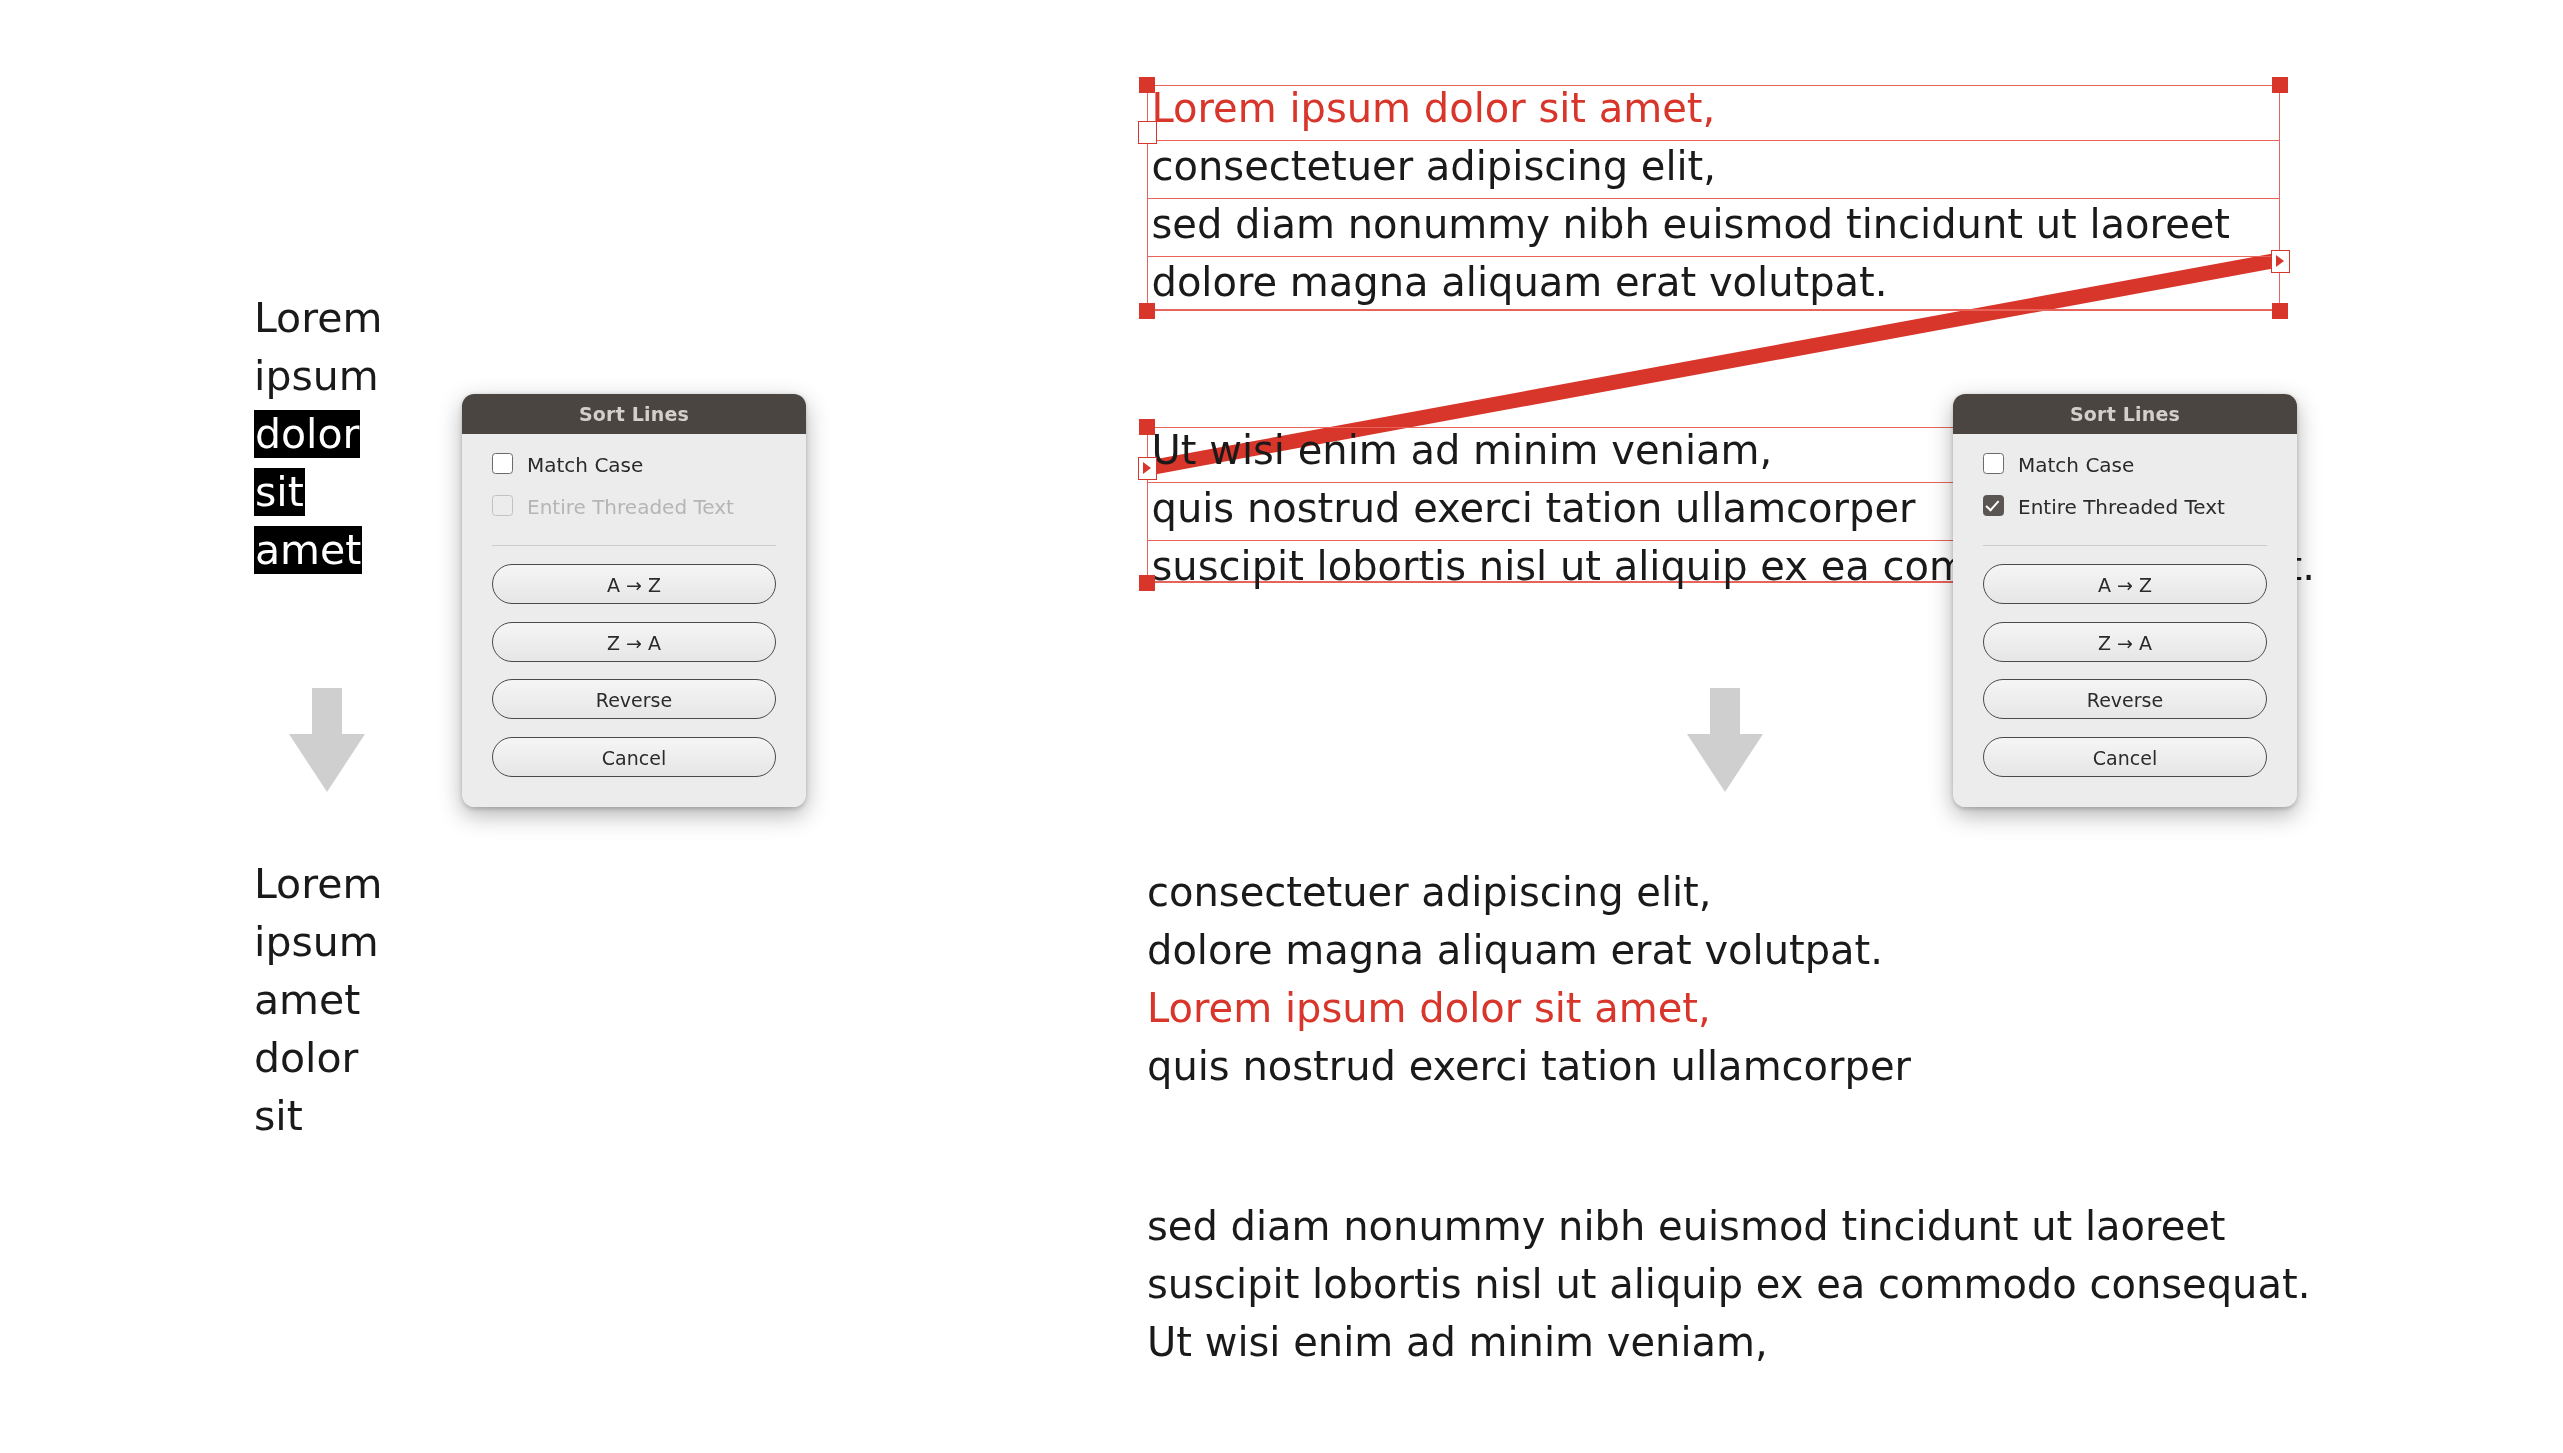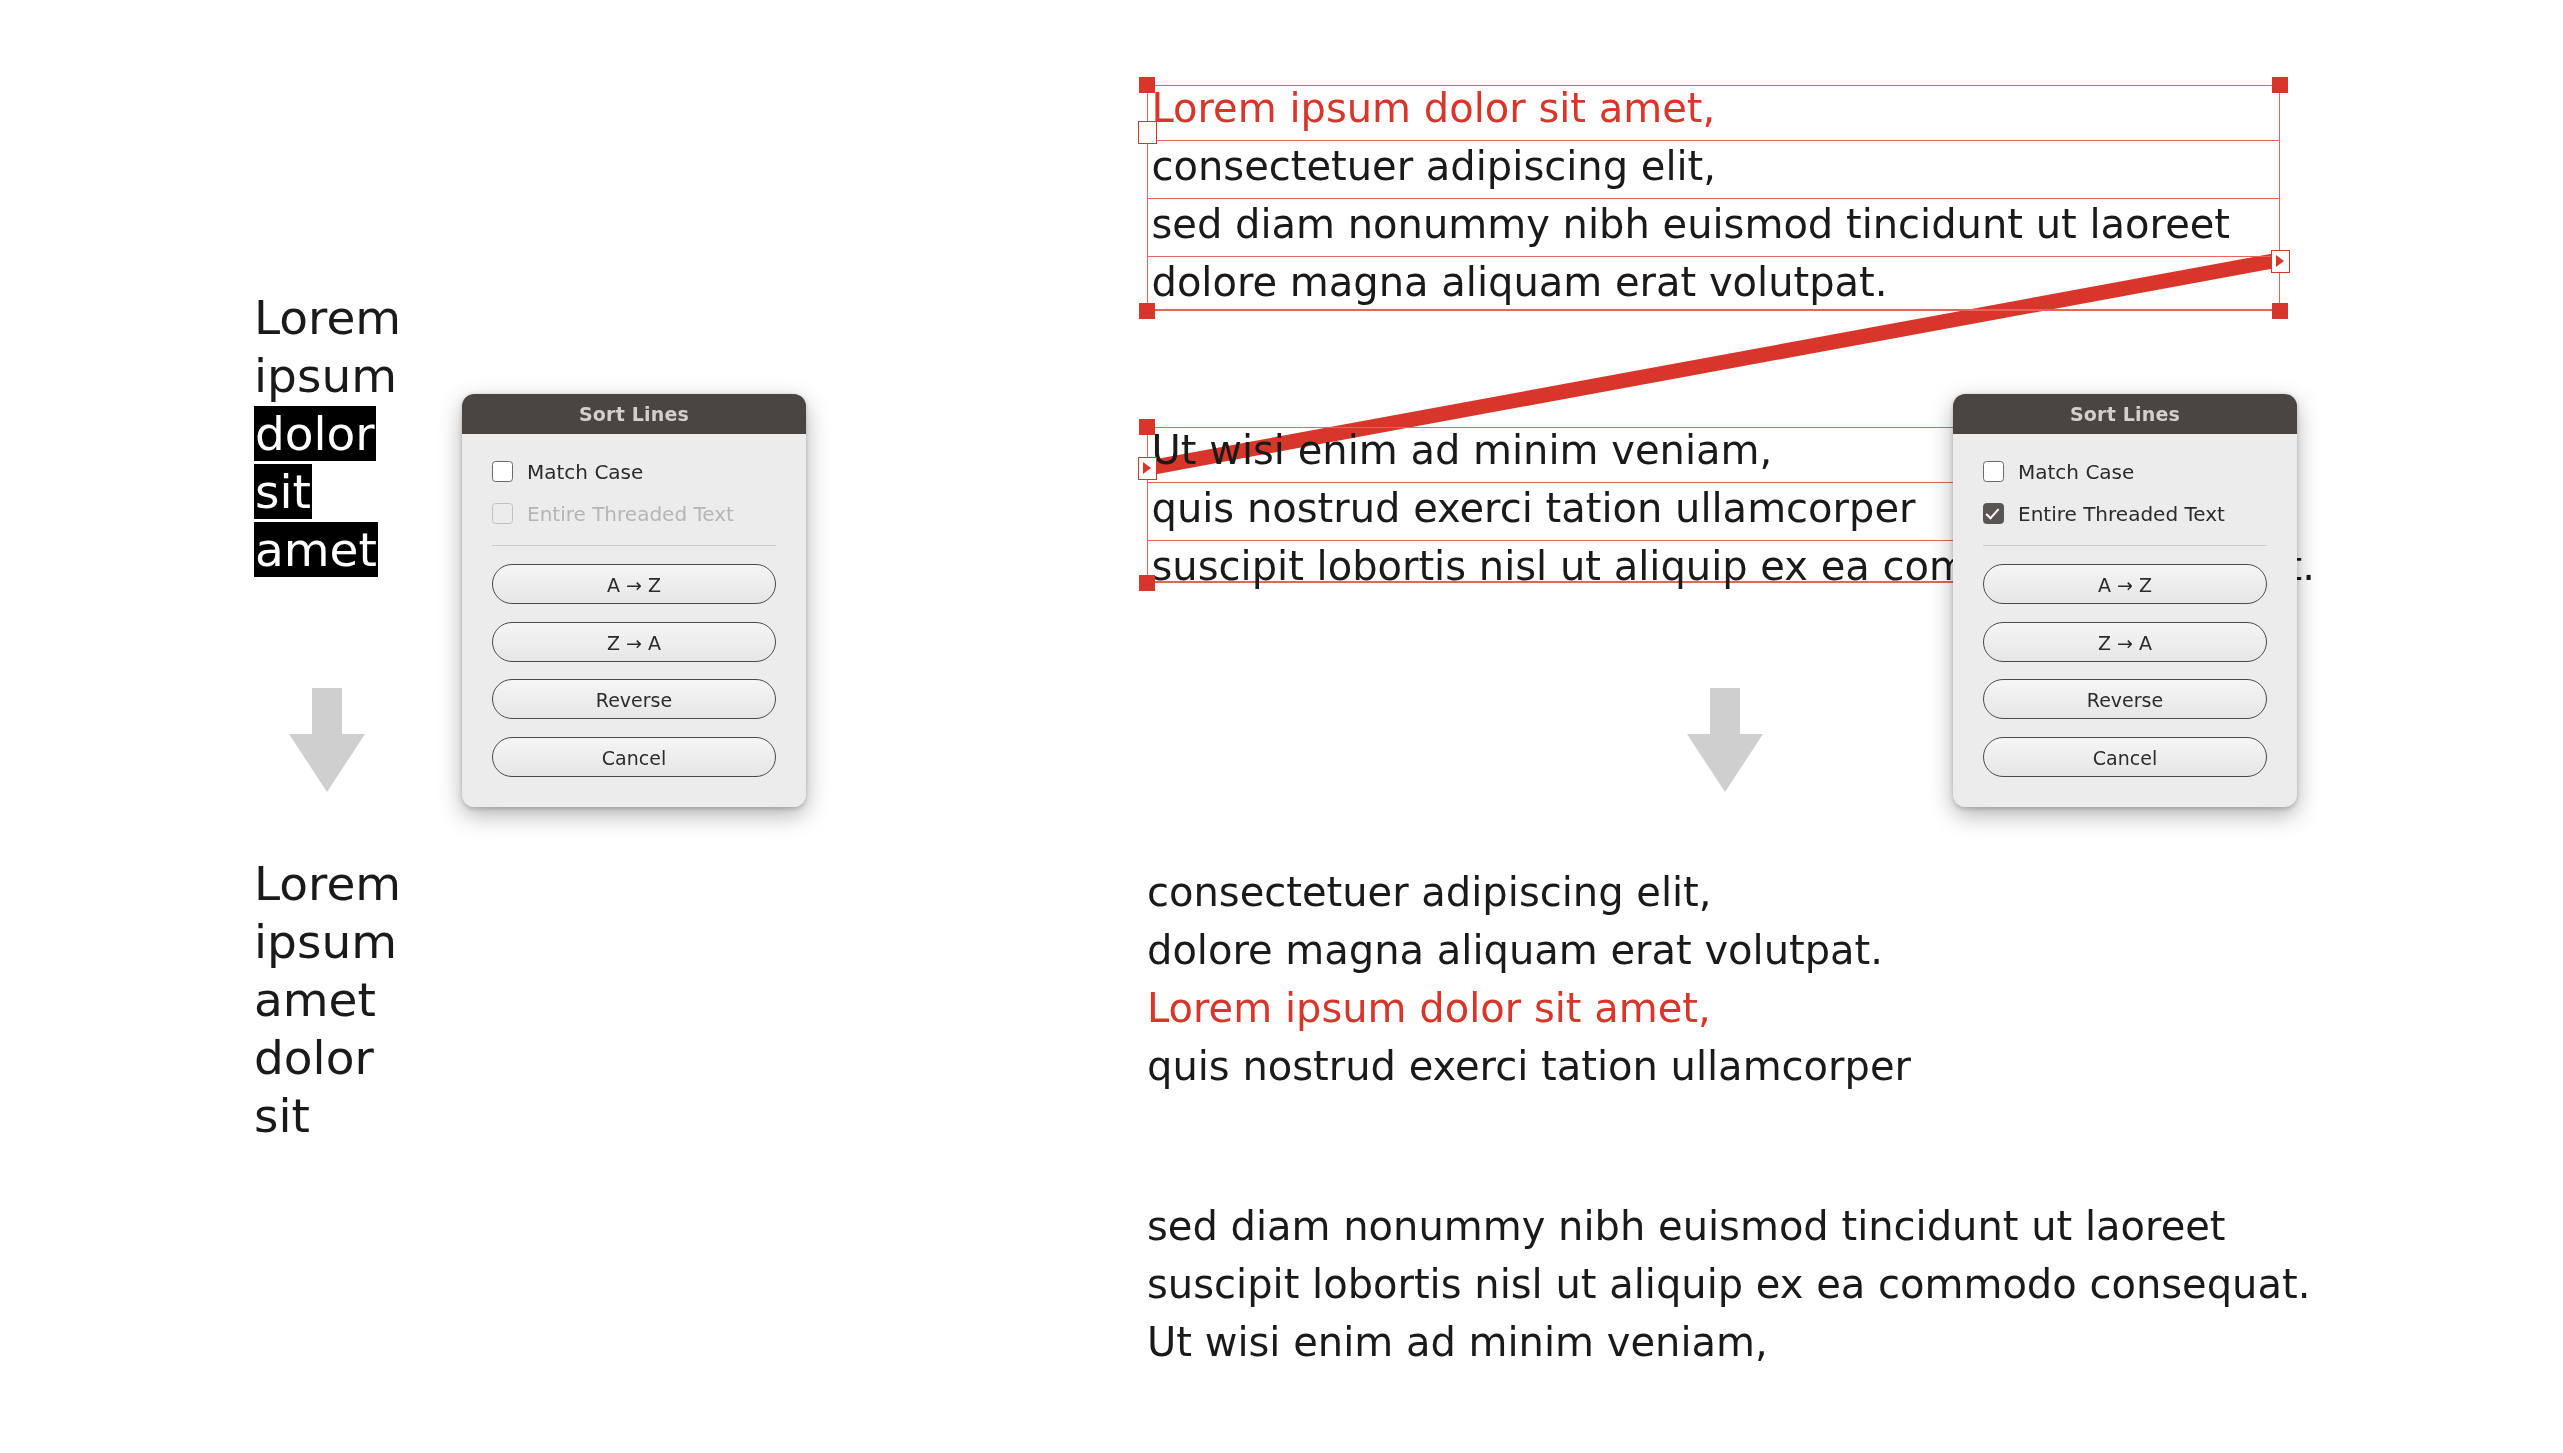--- a/index.html
+++ b/index.html
@@ -13,21 +13,21 @@
     position: relative;
     overflow: hidden;
     font-family: "Liberation Sans", sans-serif;
     -webkit-font-smoothing: antialiased;
   }
 
   
   #left-before, #left-after {
     position: absolute;
     font-family: "DejaVu Sans", sans-serif;
-    font-size: 47px;
+    font-size: 41px;
     line-height: 58px;
     color: #1a1a1a;
     white-space: nowrap;
   }
   #left-before { left: 254px; top: 289px; }
   #left-after  { left: 254px; top: 855px; }
   #left-before .ln, #left-after .ln { display: block; height: 58px; }
   #left-before .sel {
     background: #000000;
     color: #ffffff;
@@ -169,21 +169,21 @@
     color: #d2cfcd;
     font-size: 19px;
     font-weight: bold;
     letter-spacing: 0.2px;
   }
   .dialog .body {
     padding: 19px 30px 26px 30px;
   }
   .dialog .chk-row {
     display: flex;
-    align-items: center;
+    align-items: flex-start;
     height: 37px;
     margin-bottom: 5.3px;
   }
   .dialog .box {
     width: 21px;
     height: 21px;
     border: 1.8px solid #6b6b6b;
     border-radius: 3.5px;
     background: #ffffff;
     box-sizing: border-box;

